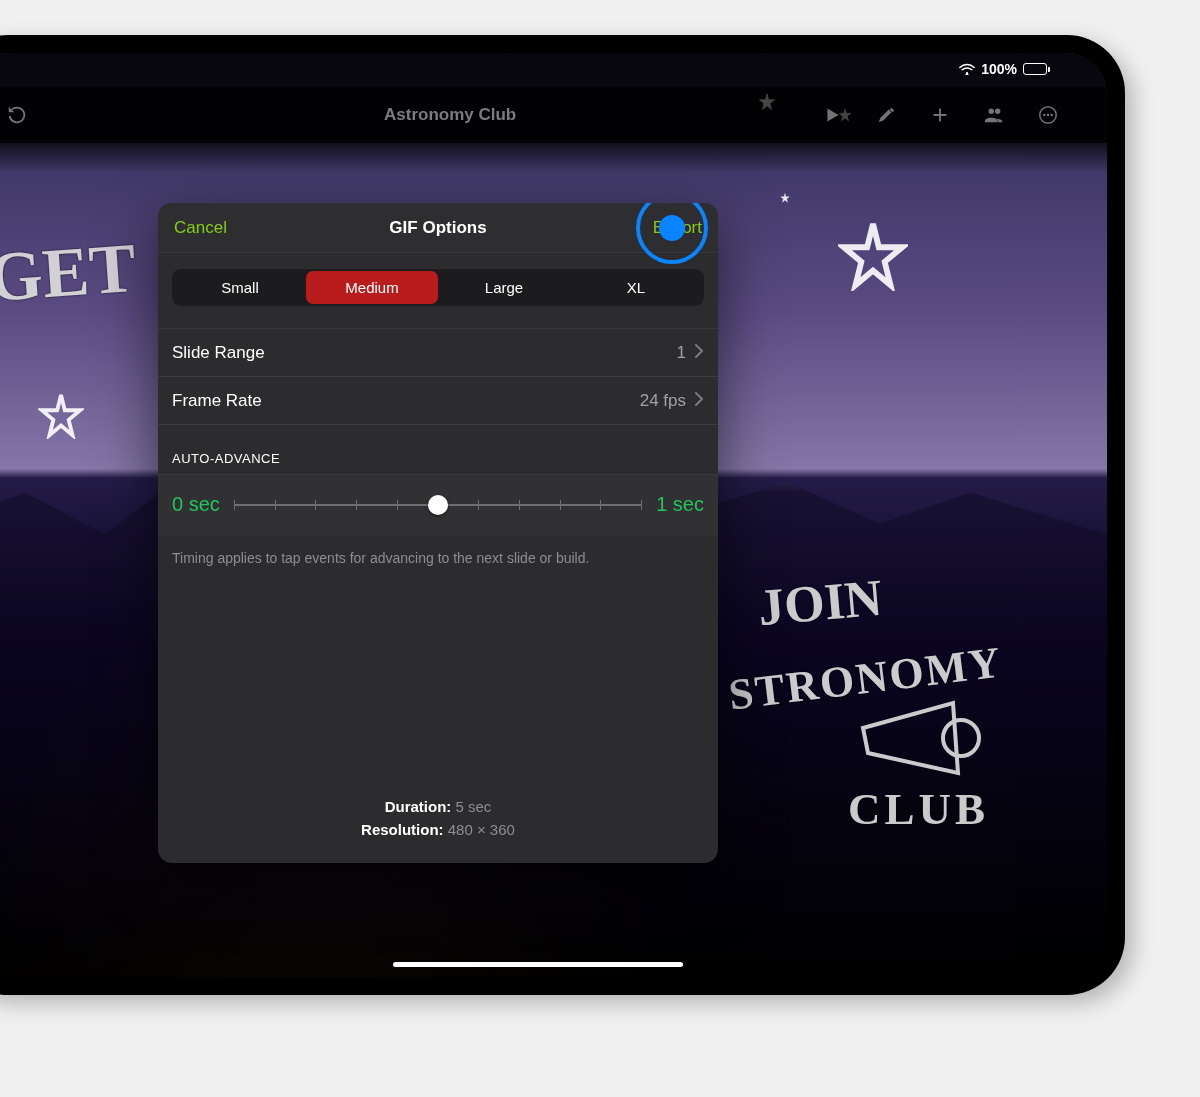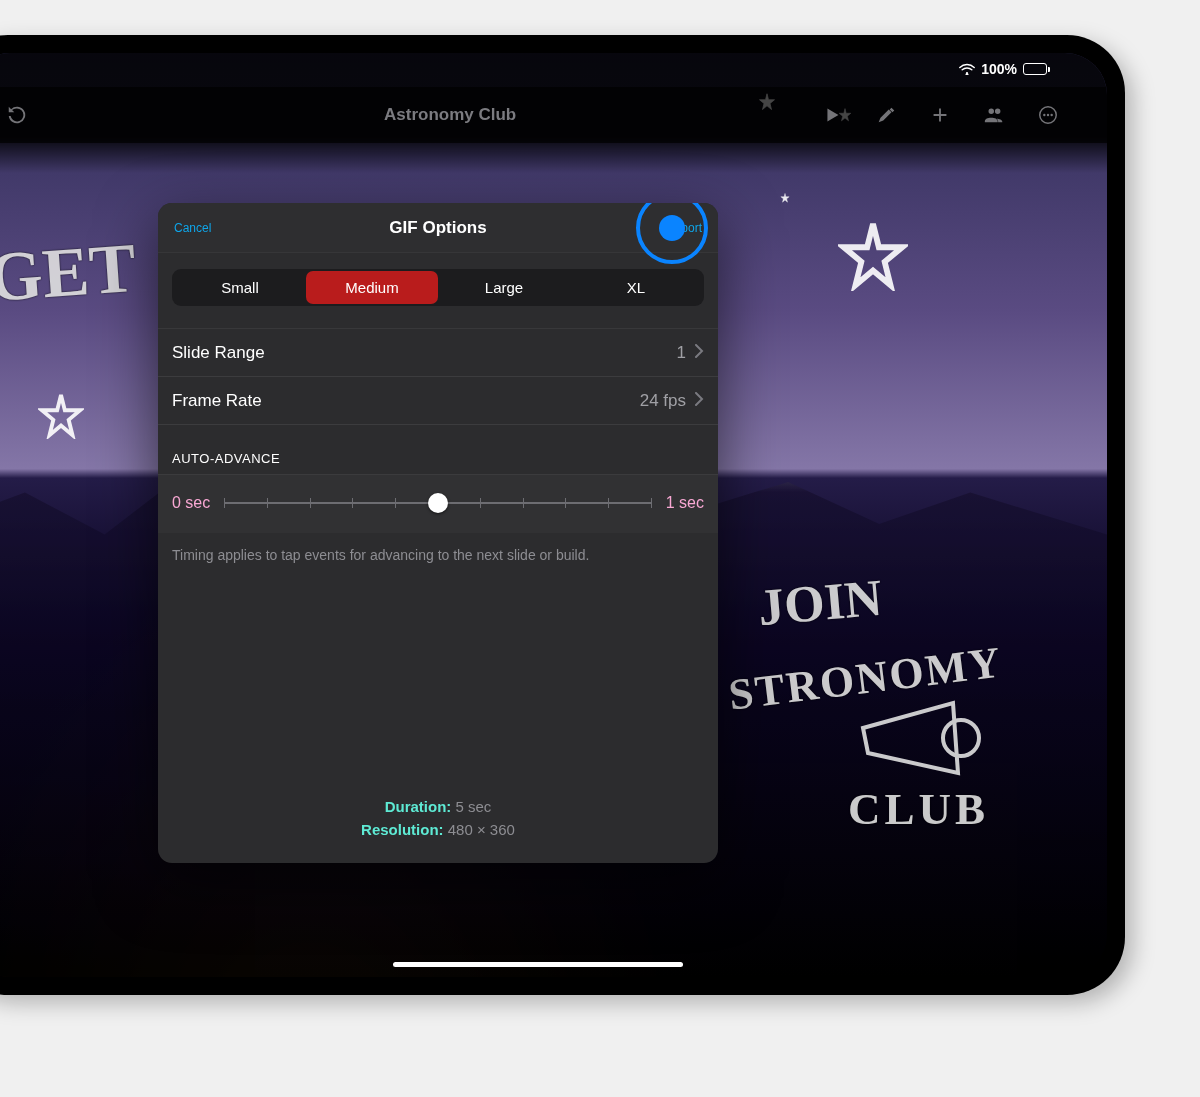--- a/index.html
+++ b/index.html
@@ -95,21 +95,21 @@
   }
   .modal-header {
     position:relative;
     height:50px;
     display:flex; align-items:center; justify-content:center;
     border-bottom:1px solid rgba(255,255,255,.04);
     background:#2e2e30;
   }
   .modal-header .left, .modal-header .right {
     position:absolute; top:0; bottom:0; display:flex; align-items:center;
-    color:#0ea5e9; font-size:12px; padding:0 16px; cursor:pointer;
+    color:#84cc16; font-size:17px; padding:0 16px; cursor:pointer;
   }
   .modal-header .left { left:0; }
   .modal-header .right { right:0; }
   .modal-header .title { font-size:17px; font-weight:600; color:#fff; }
 
   
   .focus-ring {
     position:absolute; right:10px; top:50%; transform:translateY(-50%);
     width:72px; height:72px; border:4px solid #0a84ff; border-radius:50%;
     pointer-events:none;
@@ -139,33 +139,33 @@
   .row .chev { color:#7a7a80; }
 
   
   .sect-header { padding:26px 14px 8px; font-size:13px; color:#ffffff; letter-spacing:.5px; }
 
   
   .slider-area {
     background:#313133; padding:18px 14px 20px; border-top:1px solid rgba(255,255,255,.05);
     display:flex; align-items:center; gap:14px;
   }
-  .slider-area .endcap { font-size:16px; color:#f9a8d4; white-space:nowrap; }
+  .slider-area .endcap { font-size:20px; color:#22c55e; white-space:nowrap; }
   .slider {
     position:relative; flex:1 1 auto; height:20px;
   }
   .track { position:absolute; left:0; right:0; top:50%; height:2px; background:#6d6d72; transform:translateY(-50%); }
   .ticks { position:absolute; left:0; right:0; top:50%; transform:translateY(-50%); display:flex; justify-content:space-between; }
   .ticks span { width:1px; height:10px; background:#6d6d72; }
   .knob { position:absolute; top:50%; width:20px; height:20px; background:#fff; border-radius:50%; box-shadow:0 1px 3px rgba(0,0,0,.6); transform:translate(-50%,-50%); }
 
   .footnote { padding:14px 14px 0; font-size:14px; color:#8d8d92; }
 
   .meta { margin-top:auto; padding-bottom:22px; text-align:center; color:#8d8d92; font-size:15px; line-height:1.5; }
-  .meta b { color:#5eead4; font-weight:600; }
+  .meta b { color:#ffffff; font-weight:600; }
 
 </style>
 </head>
 <body>
 
 <div class="ipad">
   <div class="screen">
 
     <div class="topfade"></div>
     <div class="mountains"></div>

